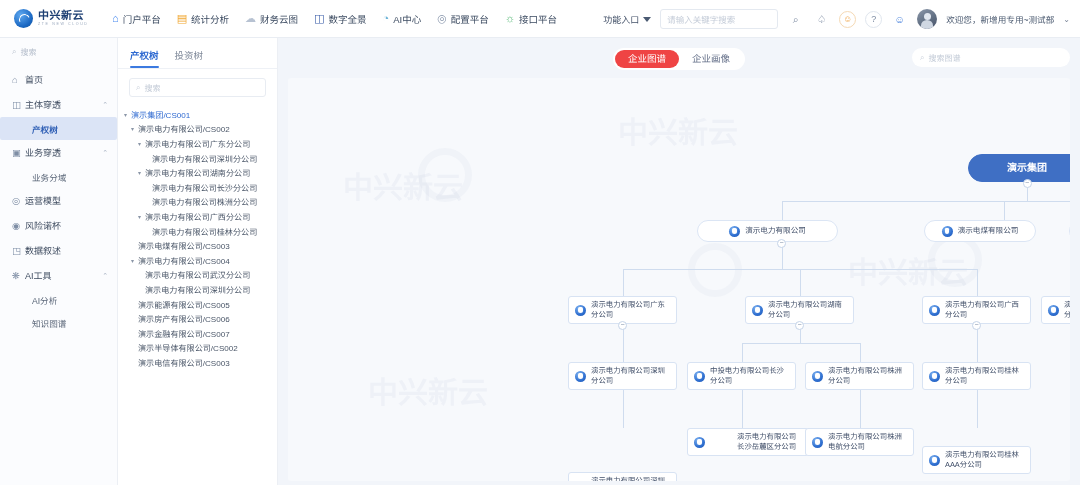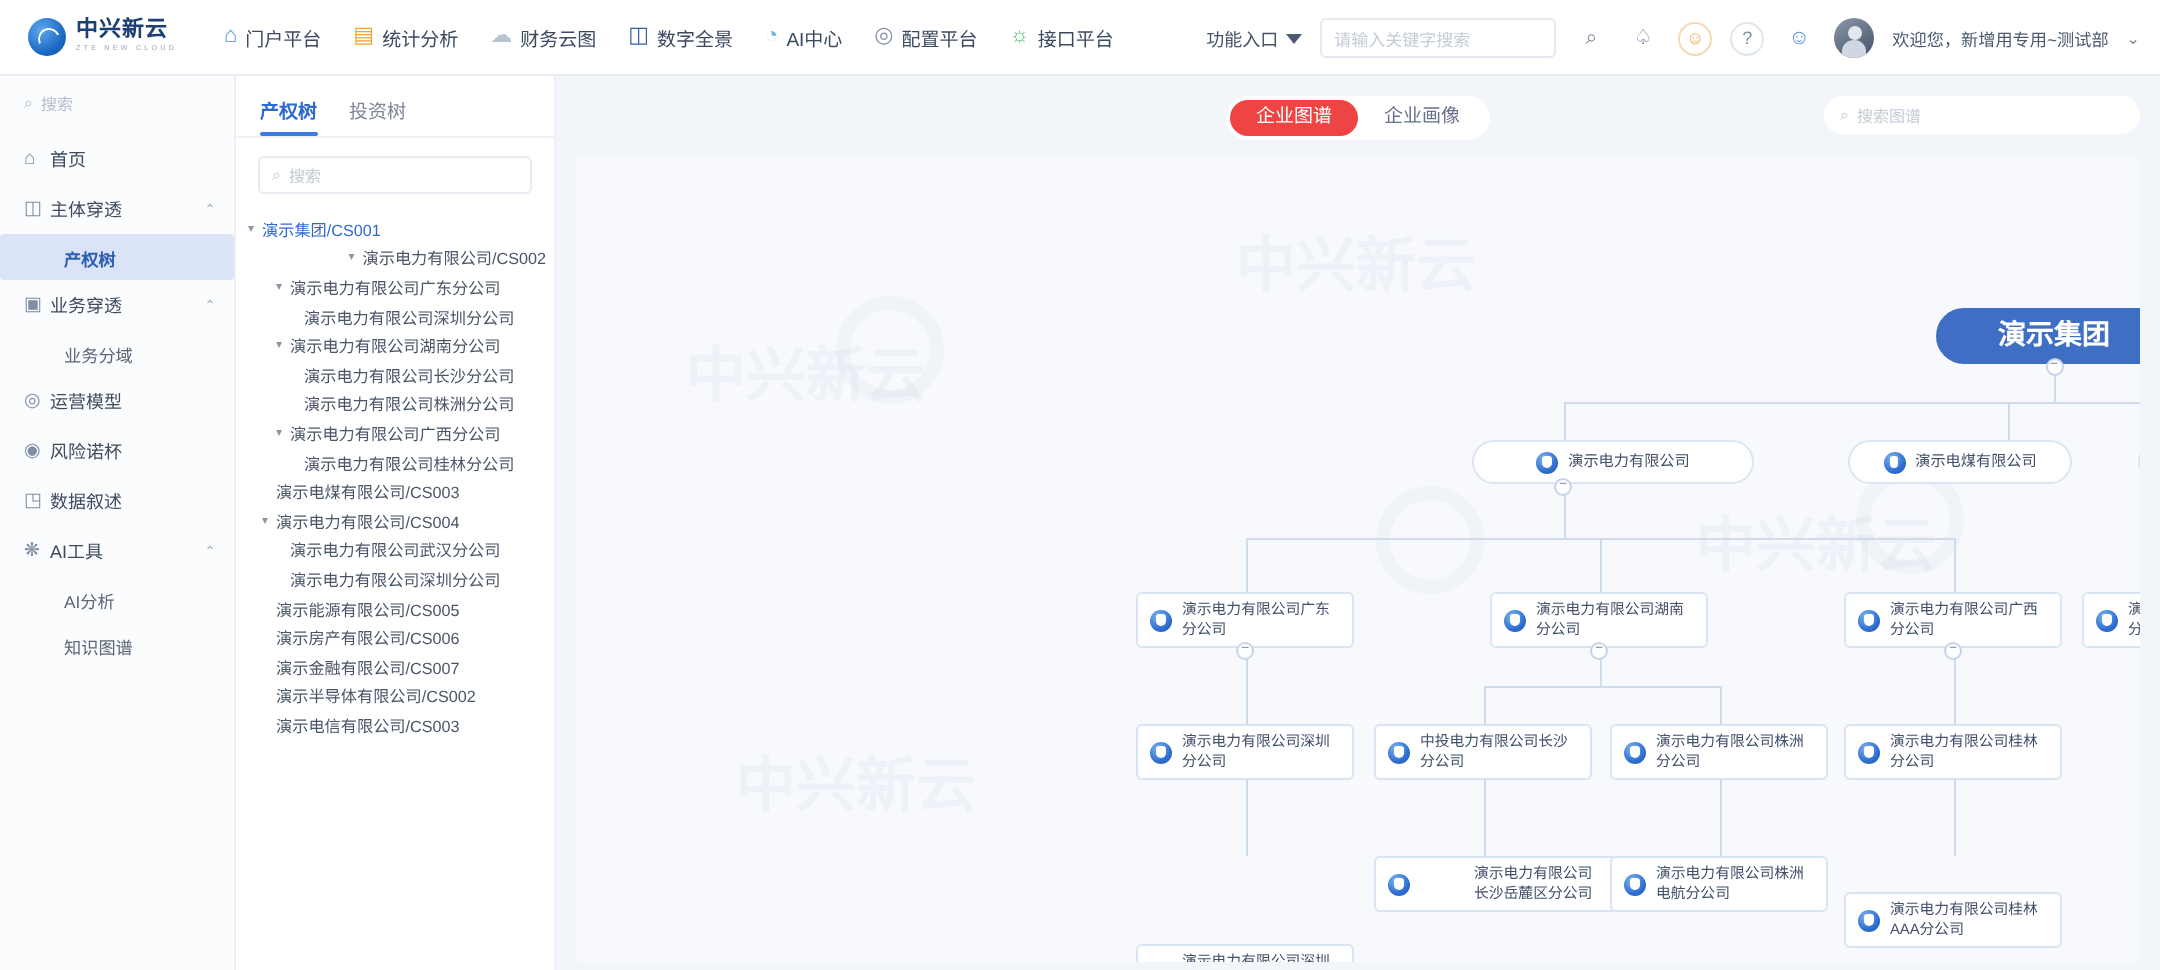--- a/index.html
+++ b/index.html
@@ -181,21 +181,21 @@
   .node .nico::after {
     content: ""; position: absolute; left: 3.2px; top: 2.3px;
     width: 4.6px; height: 6.4px; border-radius: 2px 2px 3px 3px; background: #ffffff;
   }
   .node .ntx { font-size: 7.4px; color: #42506a; line-height: 9.6px; }
 
   .node.root {
     background: #3f6fc4; border-color: #3f6fc4; border-radius: 16px;
     justify-content: center; color: #fff;
   }
-  .node.root .ntx { color: #ffffff; font-size: 14px; font-weight: bold; }
+  .node.root .ntx { color: #ffffff; font-size: 10px; font-weight: bold; }
   .node.lvl2 { border-radius: 16px; justify-content: center; border-color: #dbe5f4; }
   .node.lvl2 .ntx { font-size: 7.6px; }
 
   .conn { position: absolute; background: #cfdcee; z-index: 1; }
   .conn.h { height: 1px; } .conn.v { width: 1px; }
 
   .toggle {
     position: absolute; width: 9px; height: 9px; border-radius: 50%;
     background: #ffffff; border: 1px solid #c5d4e8; z-index: 4;
     display: flex; align-items: center; justify-content: center;
@@ -318,21 +318,21 @@
     <div class="tp-divider"></div>
     <div class="tp-search">
       <span>⌕</span>
       <span>搜索</span>
     </div>
     <div class="tp-list" id="tp-list">
         <div class="tnode sel" style="padding-left: 0px;">
           <span class="tw">▾</span>
           <span>演示集团/CS001</span>
         </div>
-        <div class="tnode" style="padding-left: 7px; justify-content: flex-end;">
+        <div class="tnode" style="padding-left: 7px;">
           <span class="tw">▾</span>
           <span>演示电力有限公司/CS002</span>
         </div>
         <div class="tnode" style="padding-left: 14px;">
           <span class="tw">▾</span>
           <span>演示电力有限公司广东分公司</span>
         </div>
         <div class="tnode" style="padding-left: 21px;">
           <span class="tw"></span>
           <span>演示电力有限公司深圳分公司</span>
@@ -440,21 +440,21 @@
         <div class="conn v" style="left: 571.5px; top: 312px; height: 19px;"></div>
         <div class="conn v" style="left: 571.5px; top: 331px; height: 19px;"></div>
         <div class="conn v" style="left: 688.5px; top: 312px; height: 19px;"></div>
         <div class="conn v" style="left: 688.5px; top: 331px; height: 19px;"></div>
         <div class="node root" style="left: 680px; top: 76px; width: 118px; height: 28px;">
           <span class="ntx">演示集团</span>
         </div>
         <div class="toggle" style="left: 734.5px; top: 101px;">
           <span>−</span>
         </div>
-        <div class="node lvl2" style="left: 448px; top: 142px; width: 141px; height: 22px;">
+        <div class="node lvl2" style="left: 409px; top: 142px; width: 141px; height: 22px;">
           <span class="nico"></span>
           <span class="ntx">演示电力有限公司</span>
         </div>
         <div class="toggle" style="left: 489px; top: 161px;">
           <span>−</span>
         </div>
         <div class="node lvl2" style="left: 636px; top: 142px; width: 112px; height: 22px;">
           <span class="nico"></span>
           <span class="ntx">演示电煤有限公司</span>
         </div>

